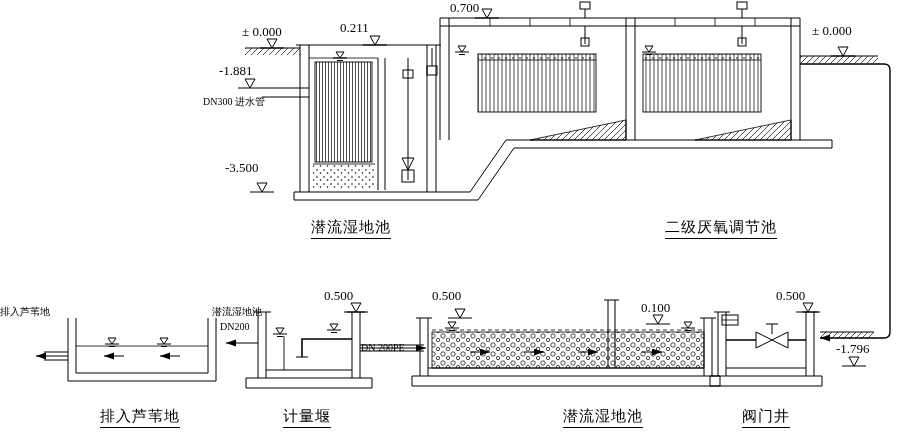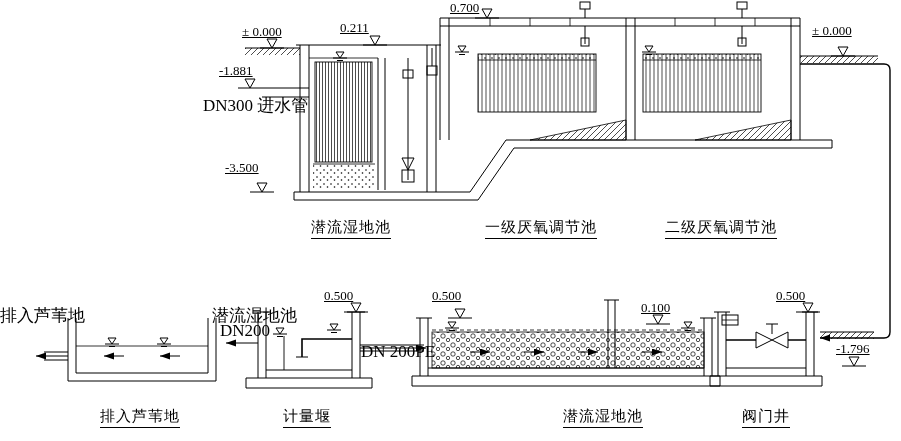--- a/index.html
+++ b/index.html
@@ -1,20 +1,20 @@
 <!DOCTYPE html>
 <html><head>
 <meta charset="utf-8">
 <style>
   html,body{margin:0;padding:0;background:#fff;}
   .stage{position:relative;width:901px;height:441px;background:#ffffff;overflow:hidden;
          font-family:"Liberation Serif","DejaVu Serif",serif;color:#000;}
   .stage svg{position:absolute;left:0;top:0;}
-  .t{position:absolute;font-size:13px;line-height:1.15;white-space:nowrap;text-decoration:underline;}
-  .cn{position:absolute;font-size:17px;line-height:1.15;white-space:nowrap;}
+  .t{position:absolute;font-size:13px;line-height:1.15;white-space:nowrap;}
+  .cn{position:absolute;font-size:10px;line-height:1.15;white-space:nowrap;}
   .unit{position:absolute;font-size:15px;line-height:1.1;white-space:nowrap;
         border-bottom:1px solid #000;padding-bottom:2px;letter-spacing:1px;}
 </style>
 </head>
 <body>
 
 <div class="stage">
 
 <svg width="901" height="441" viewBox="0 0 901 441">
   <defs>
@@ -243,20 +243,19 @@
 <div class="t" style="left:641px;top:301px">0.100</div>
 <div class="t" style="left:776px;top:289px">0.500</div>
 <div class="t" style="left:836px;top:342px">-1.796</div>
 
 <div class="cn" style="left:0px;top:306px">排入芦苇地</div>
 <div class="cn" style="left:212px;top:306px">潜流湿地池</div>
 <div class="cn" style="left:220px;top:321px">DN200</div>
 <div class="cn" style="left:361px;top:342px">DN 200PE</div>
 
 <div class="unit" style="left:311px;top:219px">潜流湿地池</div>
-<div class="unit" style="left:485px;top:219px">一级厌氧调节池</div>
 <div class="unit" style="left:665px;top:219px">二级厌氧调节池</div>
 <div class="unit" style="left:100px;top:408px">排入芦苇地</div>
 <div class="unit" style="left:283px;top:408px">计量堰</div>
 <div class="unit" style="left:563px;top:408px">潜流湿地池</div>
 <div class="unit" style="left:742px;top:408px">阀门井</div>
 
 </div>
 
 </body></html>

